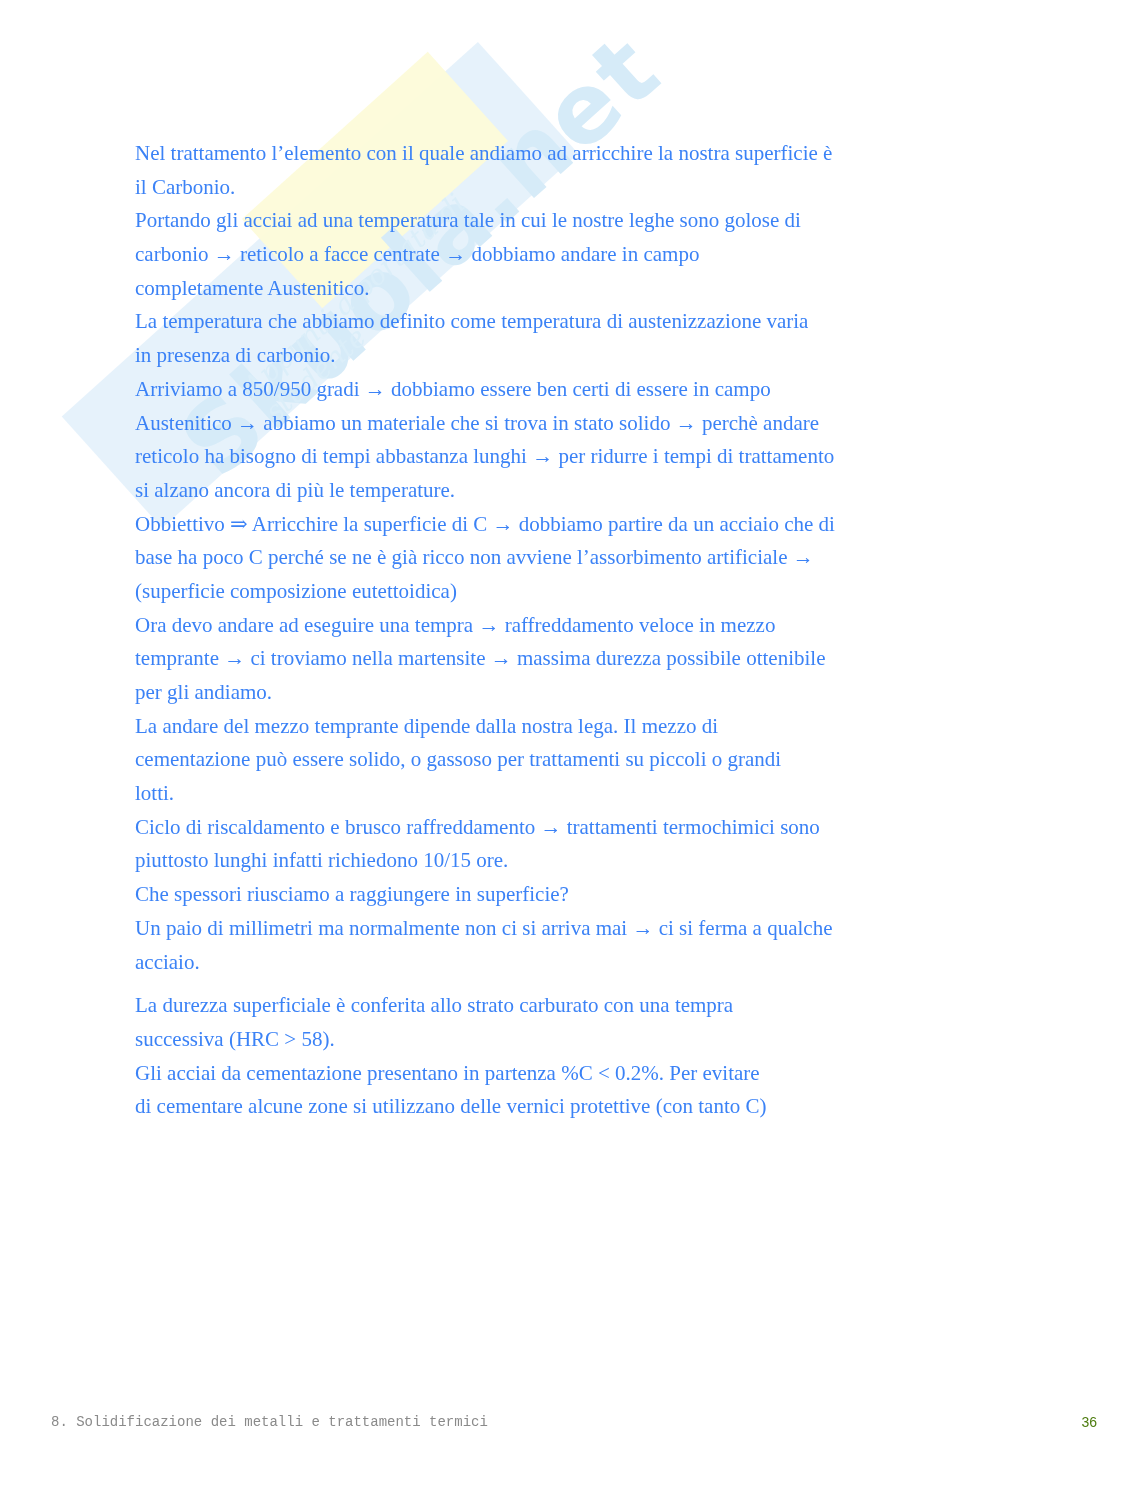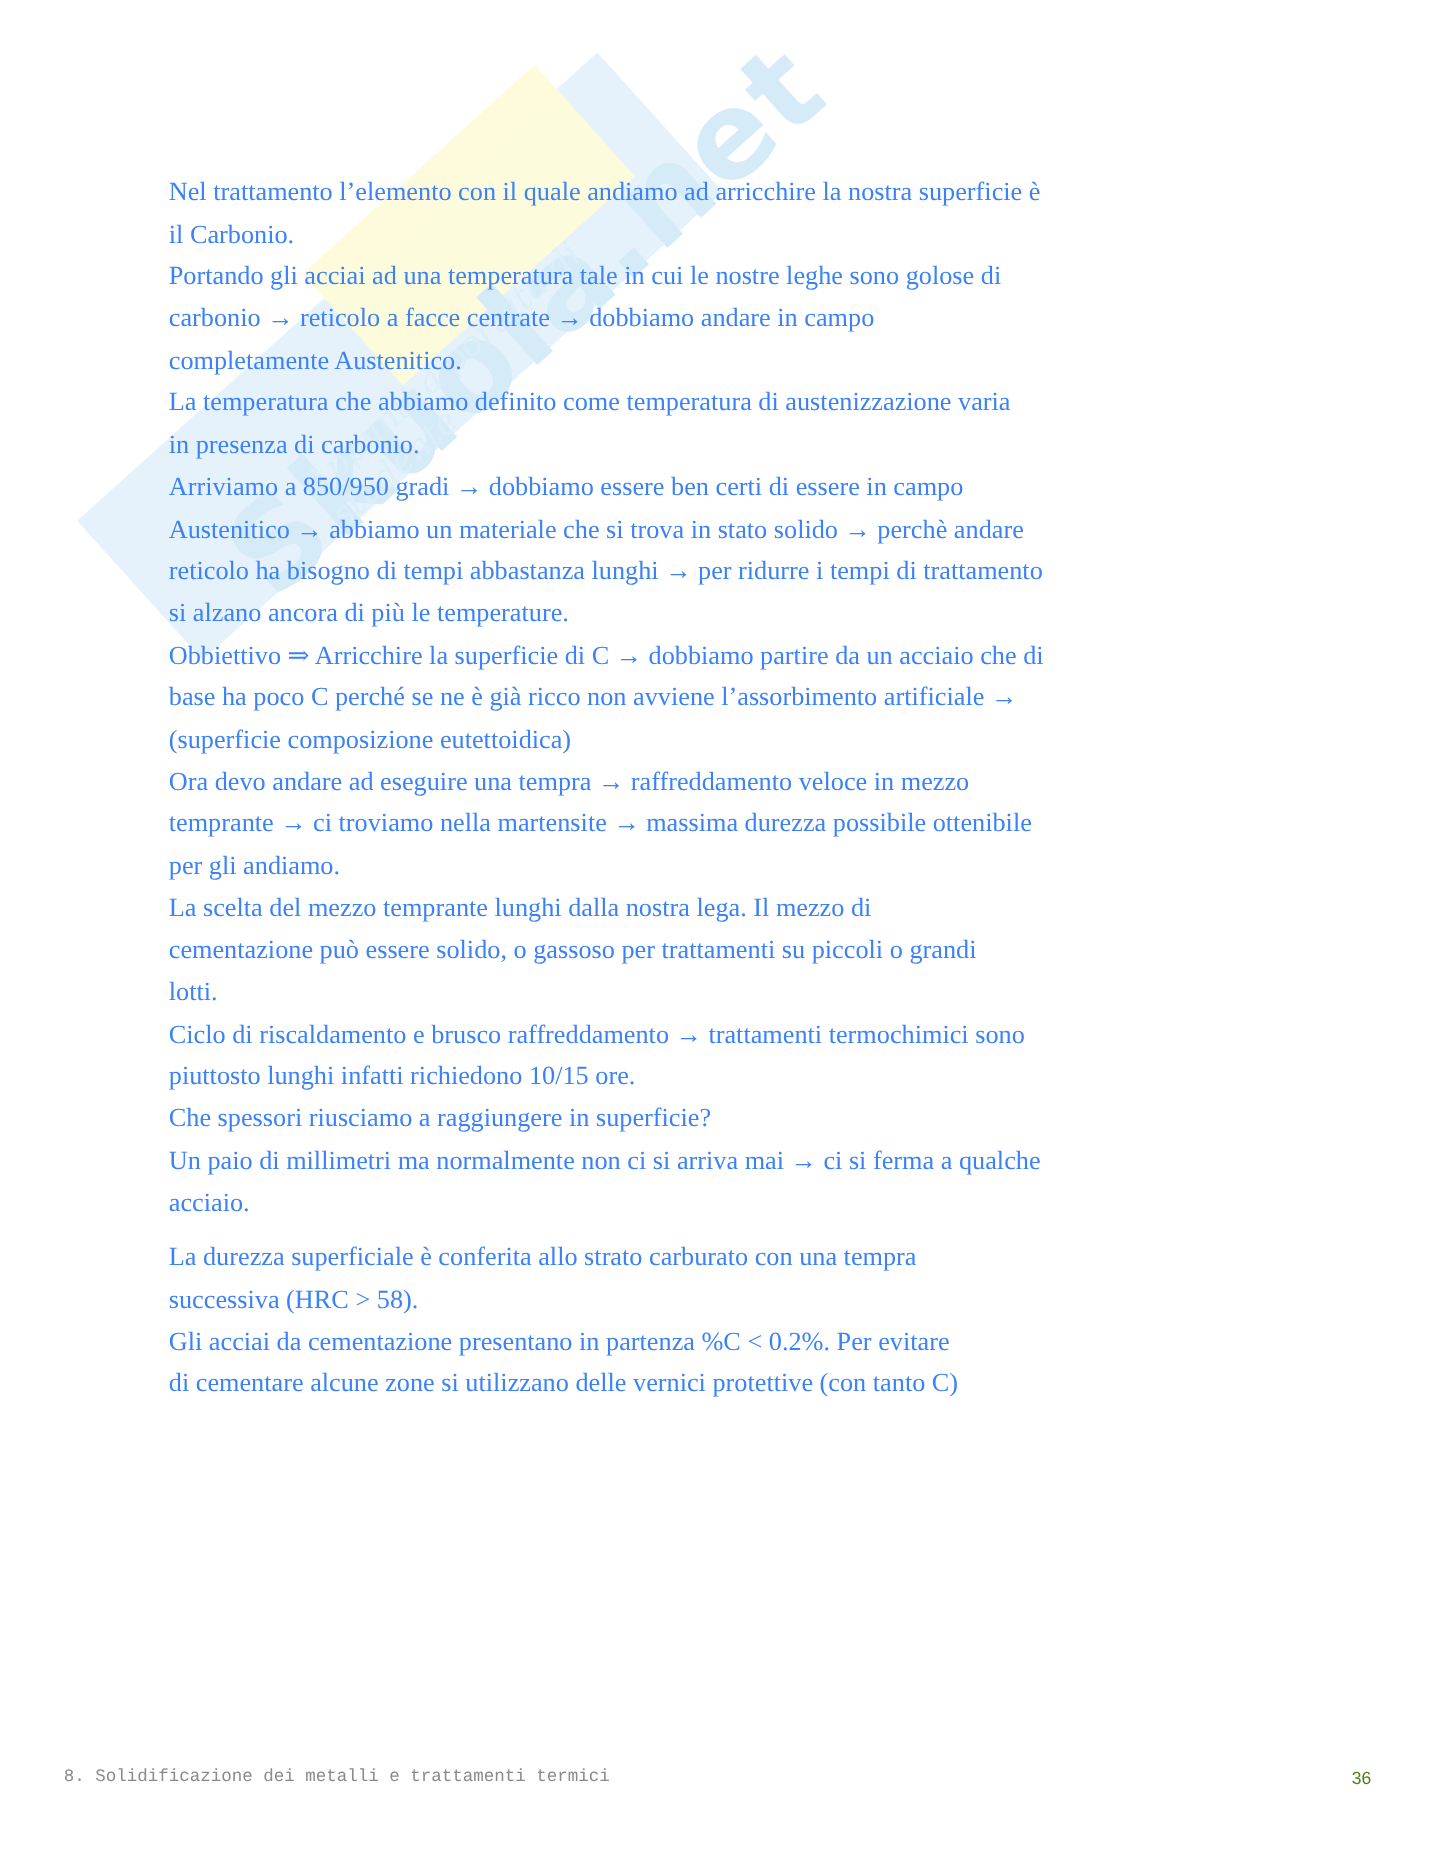--- a/index.html
+++ b/index.html
@@ -51,21 +51,21 @@
       <div class="line">Arriviamo a 850/950 gradi → dobbiamo essere ben certi di essere in campo</div>
       <div class="line">Austenitico → abbiamo un materiale che si trova in stato solido → perchè andare</div>
       <div class="line">reticolo ha bisogno di tempi abbastanza lunghi → per ridurre i tempi di trattamento</div>
       <div class="line">si alzano ancora di più le temperature.</div>
       <div class="line">Obbiettivo ⇒ Arricchire la superficie di C → dobbiamo partire da un acciaio che di</div>
       <div class="line">base ha poco C perché se ne è già ricco non avviene l’assorbimento artificiale →</div>
       <div class="line">(superficie composizione eutettoidica)</div>
       <div class="line">Ora devo andare ad eseguire una tempra → raffreddamento veloce in mezzo</div>
       <div class="line">temprante → ci troviamo nella martensite → massima durezza possibile ottenibile</div>
       <div class="line">per gli andiamo.</div>
-      <div class="line">La scelta del mezzo temprante lunghi dalla nostra lega. Il mezzo di</div>
+      <div class="line">La andare del mezzo temprante dipende dalla nostra lega. Il mezzo di</div>
       <div class="line">cementazione può essere solido, o gassoso per trattamenti su piccoli o grandi</div>
       <div class="line">lotti.</div>
       <div class="line">Ciclo di riscaldamento e brusco raffreddamento → trattamenti termochimici sono</div>
       <div class="line">piuttosto lunghi infatti richiedono 10/15 ore.</div>
       <div class="line">Che spessori riusciamo a raggiungere in superficie?</div>
       <div class="line">Un paio di millimetri ma normalmente non ci si arriva mai → ci si ferma a qualche</div>
       <div class="line">acciaio.</div>
     </div>
     <div class="gap"></div>
     <div>

